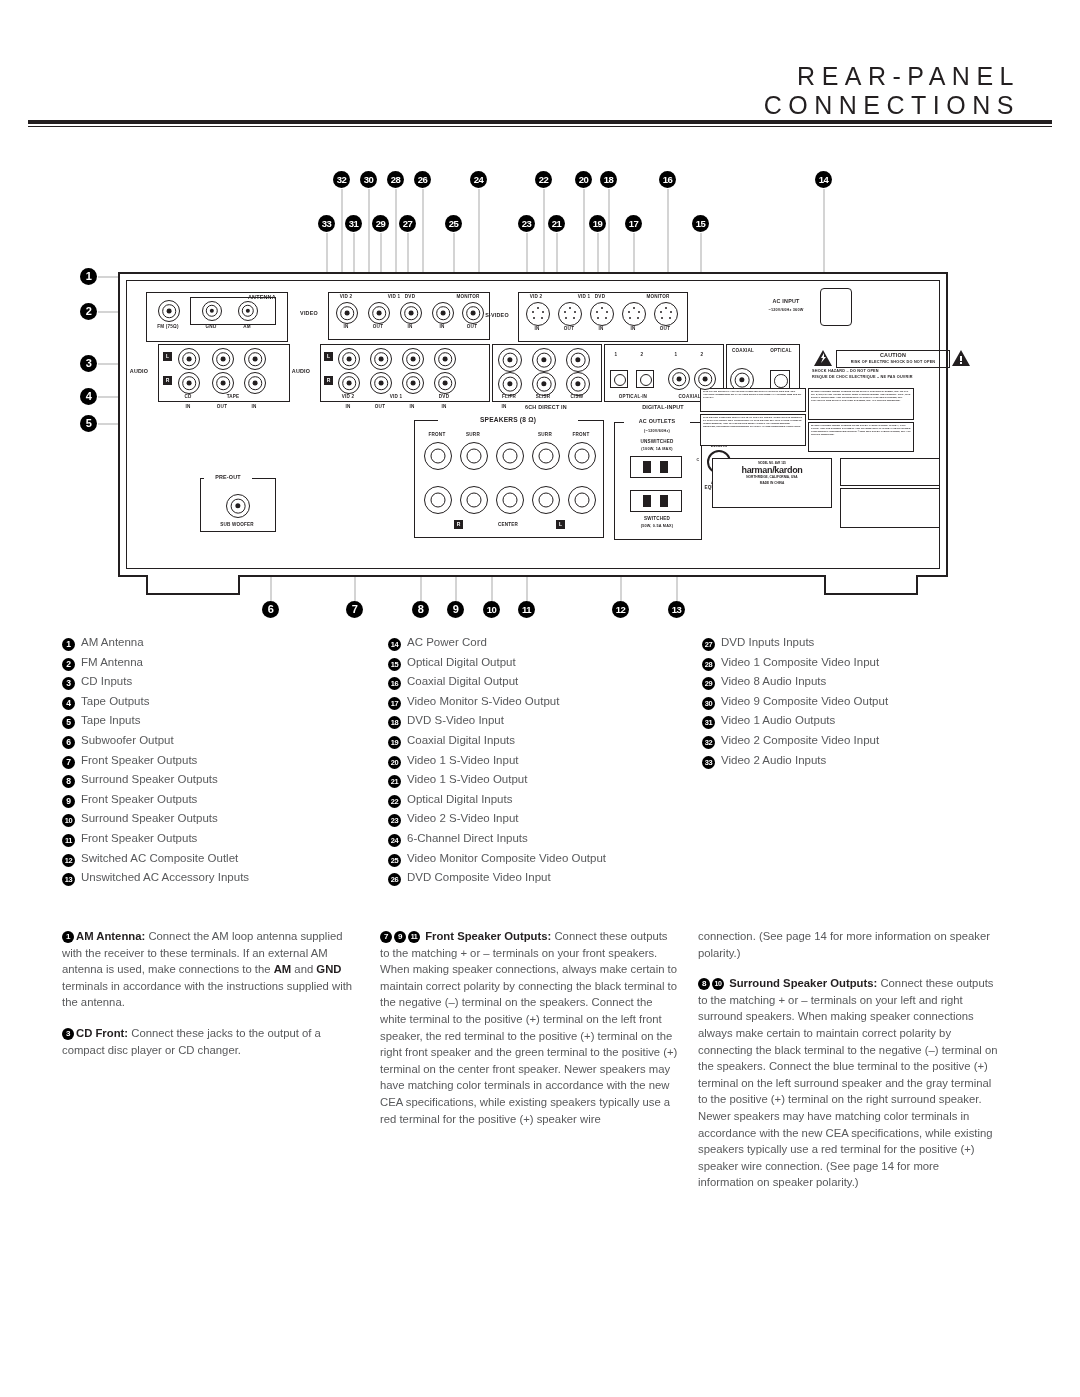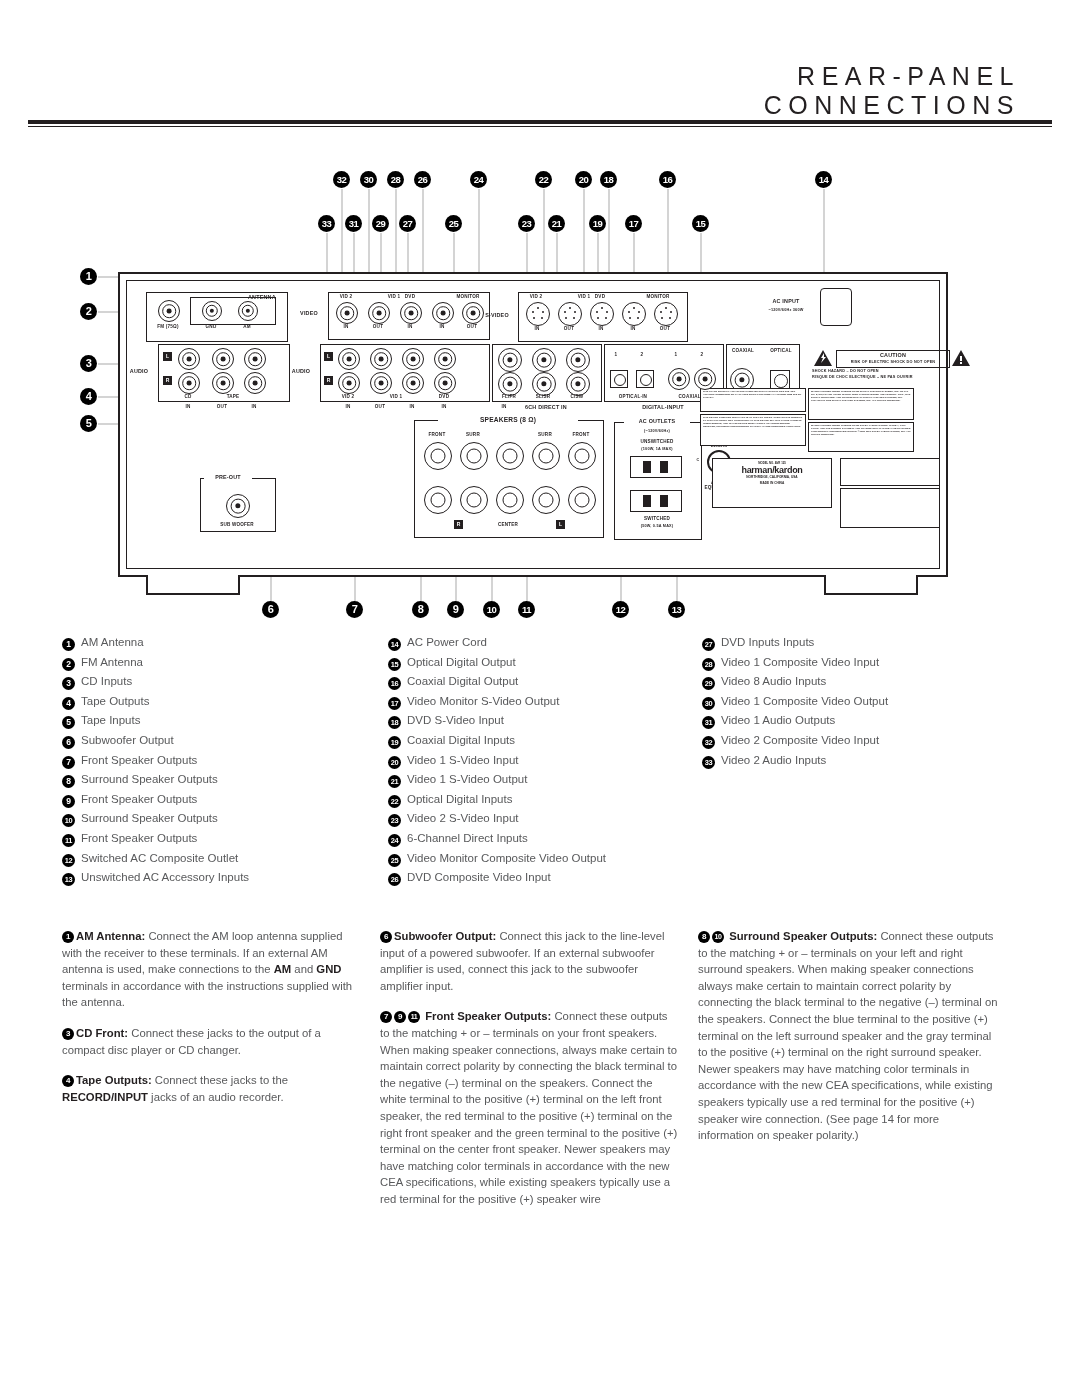--- a/index.html
+++ b/index.html
@@ -462,51 +462,48 @@
         <div class="litem"><span class="num w">22</span><span class="tx">Optical Digital Inputs</span></div>
         <div class="litem"><span class="num w">23</span><span class="tx">Video 2 S-Video Input</span></div>
         <div class="litem"><span class="num w">24</span><span class="tx">6-Channel Direct Inputs</span></div>
         <div class="litem"><span class="num w">25</span><span class="tx">Video Monitor Composite Video Output</span></div>
         <div class="litem"><span class="num w">26</span><span class="tx">DVD Composite Video Input</span></div>
       </div>
     <div class="lcol" style="left:640px;width:320px;" id="lcol3">
         <div class="litem"><span class="num w">27</span><span class="tx">DVD Inputs Inputs</span></div>
         <div class="litem"><span class="num w">28</span><span class="tx">Video 1 Composite Video Input</span></div>
         <div class="litem"><span class="num w">29</span><span class="tx">Video 8 Audio Inputs</span></div>
-        <div class="litem"><span class="num w">30</span><span class="tx">Video 1 Composite Video Output</span></div>
+        <div class="litem"><span class="num w">30</span><span class="tx">Video 9 Composite Video Output</span></div>
         <div class="litem"><span class="num w">31</span><span class="tx">Video 1 Audio Outputs</span></div>
         <div class="litem"><span class="num w">32</span><span class="tx">Video 2 Composite Video Input</span></div>
         <div class="litem"><span class="num w">33</span><span class="tx">Video 2 Audio Inputs</span></div>
       </div>
   </div>
 
   <div class="bodycols">
 
     <div class="bcol" style="left:0;width:300px;">
       <p class="para">
         <span class="inum">1</span><b>AM Antenna:</b><span> Connect the AM loop antenna supplied with the receiver to these terminals. If an external AM antenna is used, make connections to the </span><b>AM</b><span> and </span><b>GND</b><span> terminals in accordance with the instructions supplied with the antenna.</span>
       </p>
       <p class="para">
         <span class="inum">3</span><b>CD Front:</b><span> Connect these jacks to the output of a compact disc player or CD changer.</span>
       </p>
-      <p class="para">
-        <span class="inum">4</span><b>Tape Outputs:</b><span> Connect these jacks to the </span><b>RECORD/INPUT</b><span> jacks of an audio recorder.</span>
-      </p>
     </div>
 
     <div class="bcol" style="left:318px;width:300px;">
-      <p class="para">
-        <span class="inum">6</span><b>Subwoofer Output:</b><span> Connect this jack to the line-level input of a powered subwoofer. If an external subwoofer amplifier is used, connect this jack to the subwoofer amplifier input.</span>
-      </p>
       <p class="para">
         <span class="inum">7</span><span class="inum">9</span><span class="inum" style="font-size:7px;">11</span> <b>Front Speaker Outputs:</b><span> Connect these outputs to the matching + or – terminals on your front speakers. When making speaker connections, always make certain to maintain correct polarity by connecting the black terminal to the negative (–) terminal on the speakers. Connect the white terminal to the positive (+) terminal on the left front speaker, the red terminal to the positive (+) terminal on the right front speaker and the green terminal to the positive (+) terminal on the center front speaker. Newer speakers may have matching color terminals in accordance with the new CEA specifications, while existing speakers typically use a red terminal for the positive (+) speaker wire</span>
       </p>
     </div>
 
     <div class="bcol" style="left:636px;width:300px;">
       <p class="para">
+        <span>connection. (See page 14 for more information on speaker polarity.)</span>
+      </p>
+      <p class="para">
         <span class="inum">8</span><span class="inum" style="font-size:7px;">10</span> <b>Surround Speaker Outputs:</b><span> Connect these outputs to the matching + or – terminals on your left and right surround speakers. When making speaker connections always make certain to maintain correct polarity by connecting the black terminal to the negative (–) terminal on the speakers. Connect the blue terminal to the positive (+) terminal on the left surround speaker and the gray terminal to the positive (+) terminal on the right surround speaker. Newer speakers may have matching color terminals in accordance with the new CEA specifications, while existing speakers typically use a red terminal for the positive (+) speaker wire connection. (See page 14 for more information on speaker polarity.)</span>
       </p>
     </div>
   </div>
 
 
 </div>
 
 </body></html>

